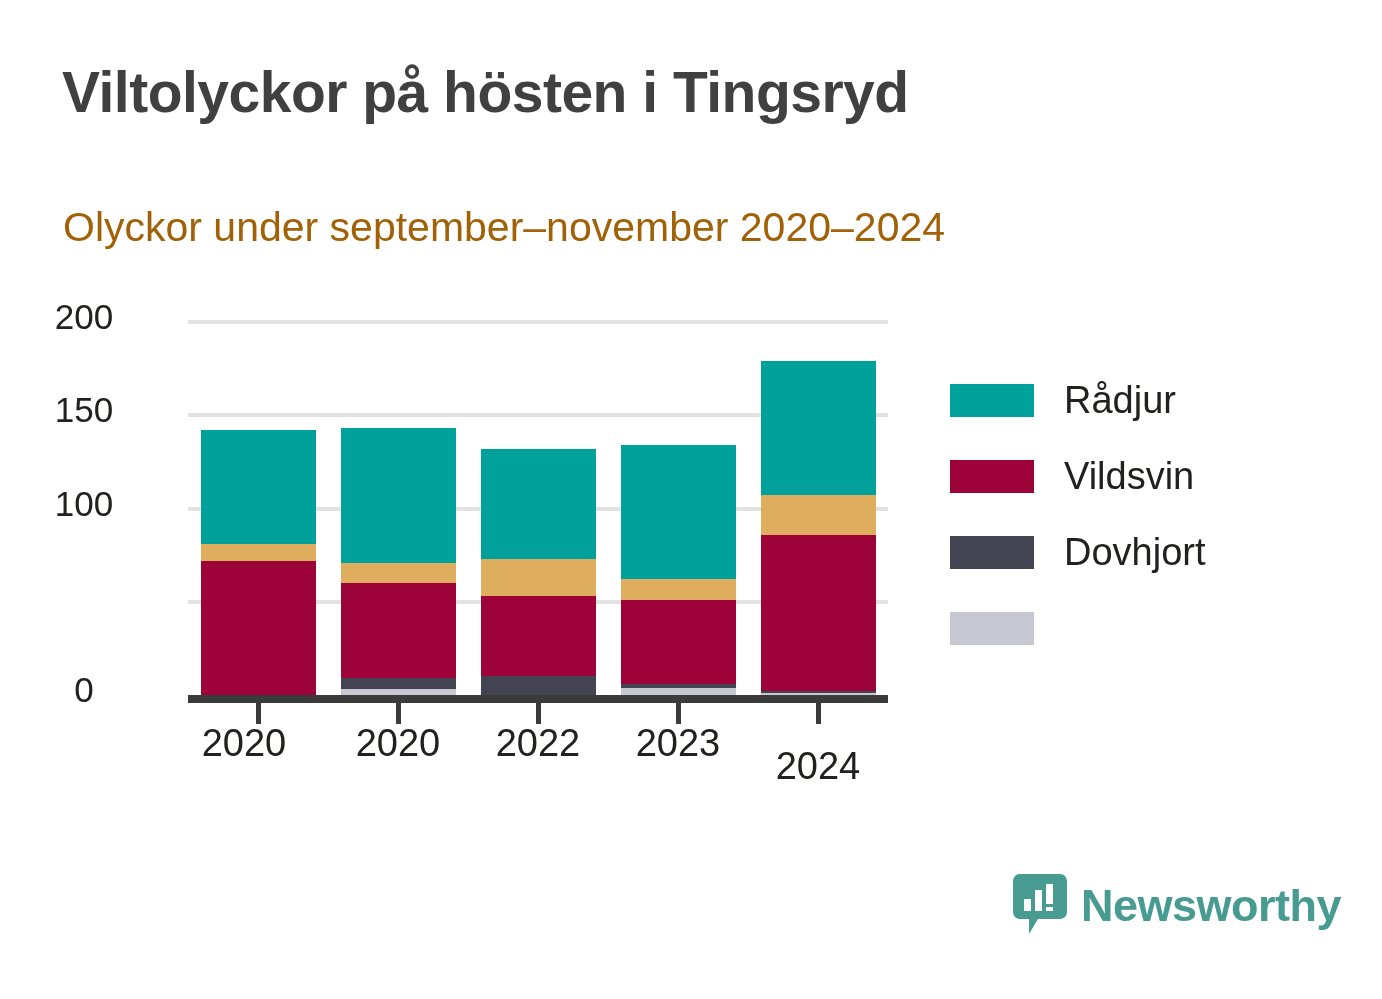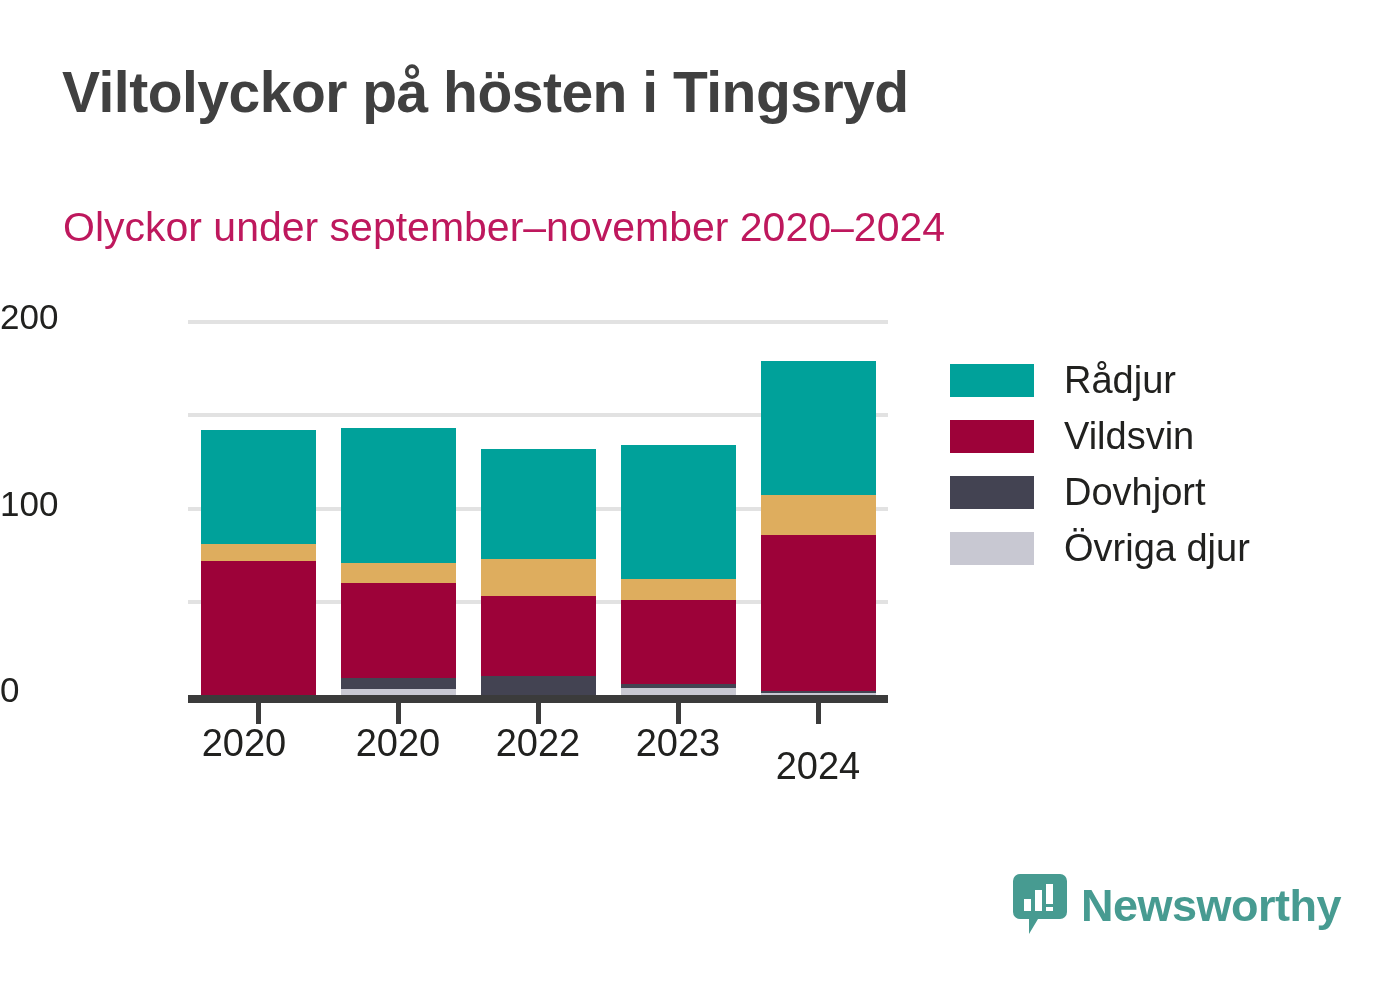--- a/index.html
+++ b/index.html
@@ -28,21 +28,21 @@
     color: #404040;
     white-space: nowrap;
   }
   #chart-subtitle {
     position: absolute;
     left: 63px;
     top: 205px;
     font-size: 41px;
     font-weight: normal;
     line-height: 1.1;
-    color: #be185d;
+    color: #a16207;
     white-space: nowrap;
   }
 
   
   #plot-area {
     position: absolute;
     left: 0;
     top: 0;
     width: 1382px;
     height: 999px;
@@ -66,21 +66,21 @@
     position: absolute;
     left: 0;
     top: 0;
     width: 178px;
     height: 999px;
   }
   #yaxis-labels .ytick-label {
     left: 0;
     right: auto;
     width: 168px;
-    text-align: left;
+    text-align: center;
   }
 
   #xaxis-line {
     position: absolute;
     left: 188px;
     top: 695px;
     width: 700px;
     height: 8px;
     background: #3b3b3b;
   }
@@ -114,20 +114,21 @@
   
   #legend {
     position: absolute;
     left: 950px;
     top: 352px;
   }
   .legend-item {
     display: flex;
     align-items: center;
     height: 56px;
+    margin-top: 20px;
   }
   .legend-swatch {
     width: 84px;
     height: 33px;
     flex: 0 0 auto;
   }
   .legend-label {
     margin-left: 30px;
     font-size: 38px;
     color: #21211f;
@@ -168,20 +169,21 @@
 
   <div id="gridlines">
       <div class="gridline" style="top: 599.75px;"></div>
       <div class="gridline" style="top: 506.5px;"></div>
       <div class="gridline" style="top: 413.25px;"></div>
       <div class="gridline" style="top: 320px;"></div>
     </div>
   <div id="yaxis-labels">
       <div class="ytick-label" style="top: 670px;">0</div>
       <div class="ytick-label" style="top: 483.5px;">100</div>
+      <div class="ytick-label" style="top: 390.25px;">150</div>
       <div class="ytick-label" style="top: 297px;">200</div>
     </div>
   <div id="bars-layer">
       <div class="bar-group" style="left: 201px; width: 115px; top: 430.17px; height: 264.83px; bottom: auto;">
         <div class="bar-segment" style="background: rgb(157, 2, 57); height: 134.28px; bottom: 0px; top: auto; position: absolute;"></div>
         <div class="bar-segment" style="background: rgb(222, 173, 94); height: 16.785px; bottom: 134.28px; top: auto; position: absolute;"></div>
         <div class="bar-segment" style="background: rgb(0, 161, 154); height: 113.765px; bottom: 151.065px; top: auto; position: absolute;"></div>
       </div>
       <div class="bar-group" style="left: 341px; width: 115px; top: 428.305px; height: 266.695px; bottom: auto;">
         <div class="bar-segment" style="background: rgb(200, 200, 210); height: 5.595px; bottom: 0px; top: auto; position: absolute;"></div>
@@ -237,21 +239,20 @@
     <div class="legend-item">
       <span class="legend-swatch" style="background: rgb(157, 2, 57);"></span>
       <span class="legend-label">Vildsvin</span>
     </div>
     <div class="legend-item">
       <span class="legend-swatch" style="background: rgb(67, 67, 82);"></span>
       <span class="legend-label">Dovhjort</span>
     </div>
     <div class="legend-item">
       <span class="legend-swatch" style="background: rgb(200, 200, 210);"></span>
-      <span class="legend-label">Övriga djur</span>
     </div>
   </div>
 
 <div id="newsworthy-logo">
   <span id="logo-mark">
     <svg width="54" height="62" viewBox="0 0 54 62" xmlns="http://www.w3.org/2000/svg">
       <path d="M7 0 h40 a7 7 0 0 1 7 7 v31 a7 7 0 0 1 -7 7 h-22 l-9 15 l0 -15 h-9 a7 7 0 0 1 -7 -7 v-31 a7 7 0 0 1 7 -7 z" fill="#479B91"></path>
       <rect x="11" y="25" width="7" height="12" fill="#ffffff"></rect>
       <rect x="22" y="16" width="7" height="21" fill="#ffffff"></rect>
       <rect x="33" y="10" width="7" height="20" fill="#ffffff"></rect>

